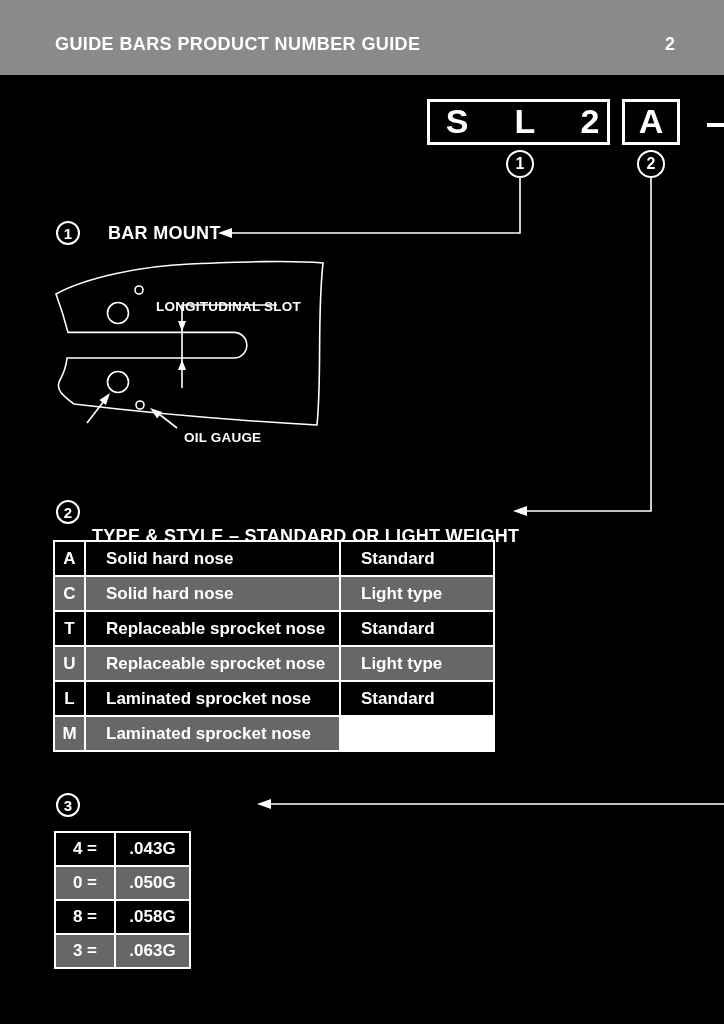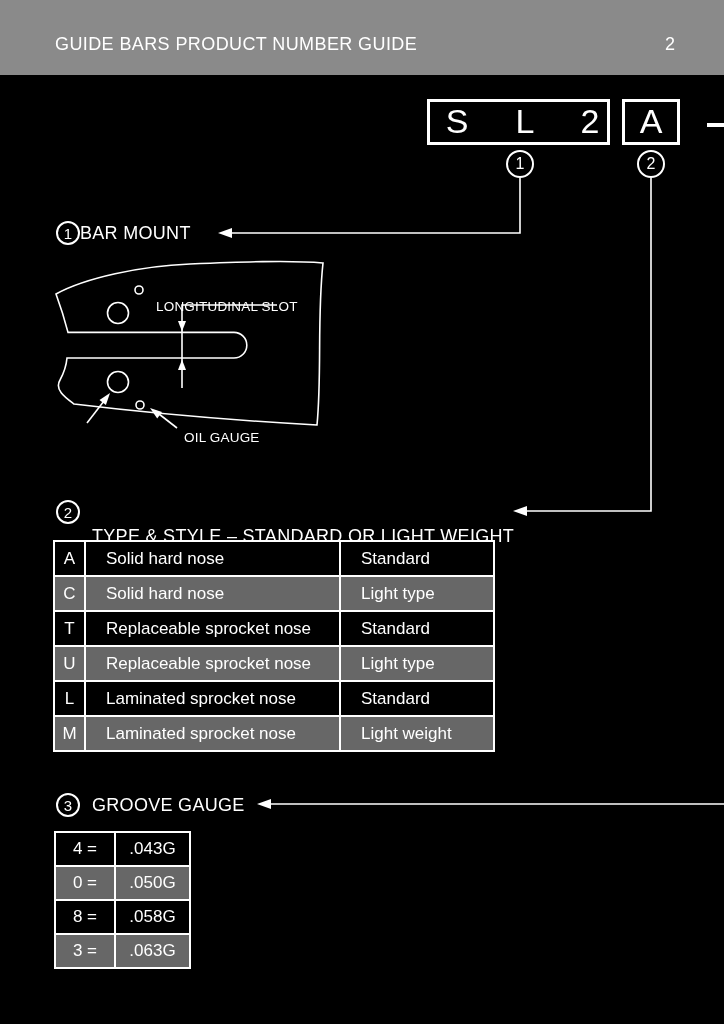--- a/index.html
+++ b/index.html
@@ -1,17 +1,17 @@
 <!DOCTYPE html>
 <html><head>
 <meta charset="utf-8">
 <style>
   html,body{margin:0;padding:0;background:#000;}
   #page{position:relative;width:724px;height:980px;background:#000;overflow:hidden;
-        font-family:"Liberation Sans",sans-serif;font-weight:400;color:#fff;}
+        font-family:"Liberation Sans",sans-serif;font-weight:700;color:#fff;}
 
   
   .header{position:absolute;left:0;top:0;width:724px;height:75px;background:#8a8a8a;}
   .header .title{position:absolute;left:55px;top:34px;font-size:18px;letter-spacing:.4px;color:#fff;}
   .header .pagenum{position:absolute;right:49px;top:34px;font-size:18px;color:#fff;}
 
   
   .codebox{position:absolute;box-sizing:border-box;border:3px solid #fff;background:#000;}
   .box1{left:427px;top:99px;width:183px;height:46px;}
   .box2{left:622px;top:99px;width:58px;height:46px;}
@@ -23,21 +23,21 @@
   
   .callout{position:absolute;width:28px;height:28px;box-sizing:border-box;border:2px solid #fff;
            border-radius:50%;display:flex;align-items:center;justify-content:center;
            font-size:16px;background:#000;}
   .c1{left:506px;top:150px;} .c2{left:637px;top:150px;}
 
   
   .secmark{position:absolute;width:24px;height:24px;box-sizing:border-box;border:2px solid #fff;
            border-radius:50%;display:flex;align-items:center;justify-content:center;font-size:15px;}
   .sectitle{position:absolute;font-size:18px;letter-spacing:.3px;white-space:nowrap;}
-  .m1{left:56px;top:221px;} .t1{left:80px;top:223px;}
+  .m1{left:56px;top:221px;} .t1{left:108px;top:223px;}
   .m2{left:56px;top:500px;} .t2h{left:92px;top:502px;margin-top:24px;}
   .m3{left:56px;top:793px;} .t3h{left:92px;top:795px;}
 
   
   svg.overlay{position:absolute;left:0;top:0;pointer-events:none;}
 
   
   .diagram{position:absolute;left:40px;top:258px;}
   .dlabel{position:absolute;font-size:13.5px;letter-spacing:.2px;white-space:nowrap;}
   .lab-slot{left:156px;top:291px;margin-top:8px;}
@@ -143,27 +143,25 @@
     <div class="cell center mid">U</div>
     <div class="cell padded mid">Replaceable sprocket nose</div>
     <div class="cell padded mid">Light type</div>
 
     <div class="cell center">L</div>
     <div class="cell padded">Laminated sprocket nose</div>
     <div class="cell padded">Standard</div>
 
     <div class="cell center mid">M</div>
     <div class="cell padded mid">Laminated sprocket nose</div>
-    <div class="cell padded mid">Light weight</div>
   </div>
 
   <div class="secmark m3">
     <span>3</span>
   </div>
-  <div class="sectitle t3h">GROOVE GAUGE</div>
 
   <div class="gridtable gaugetable">
     <div class="cell center">4 =</div>
     <div class="cell center">.043G</div>
 
     <div class="cell center mid">0 =</div>
     <div class="cell center mid">.050G</div>
 
     <div class="cell center">8 =</div>
     <div class="cell center">.058G</div>

